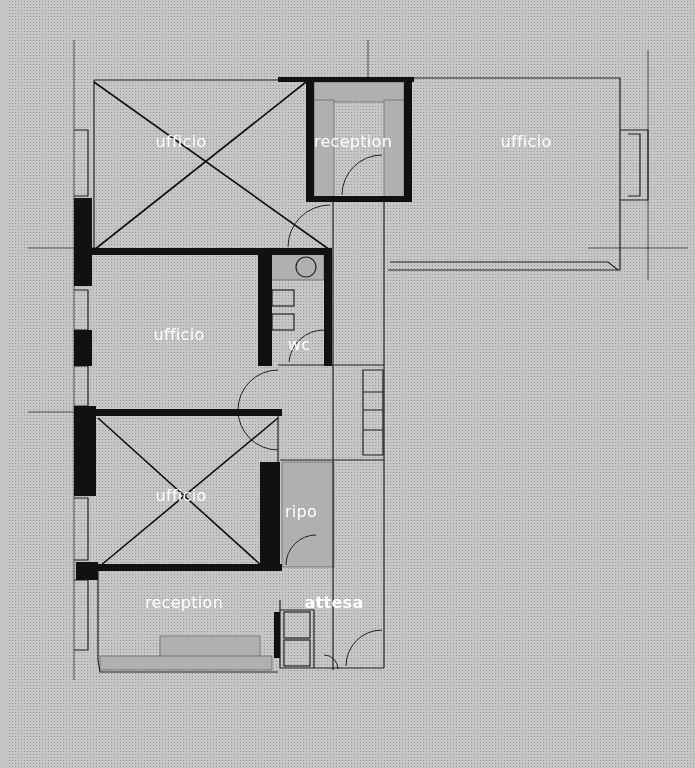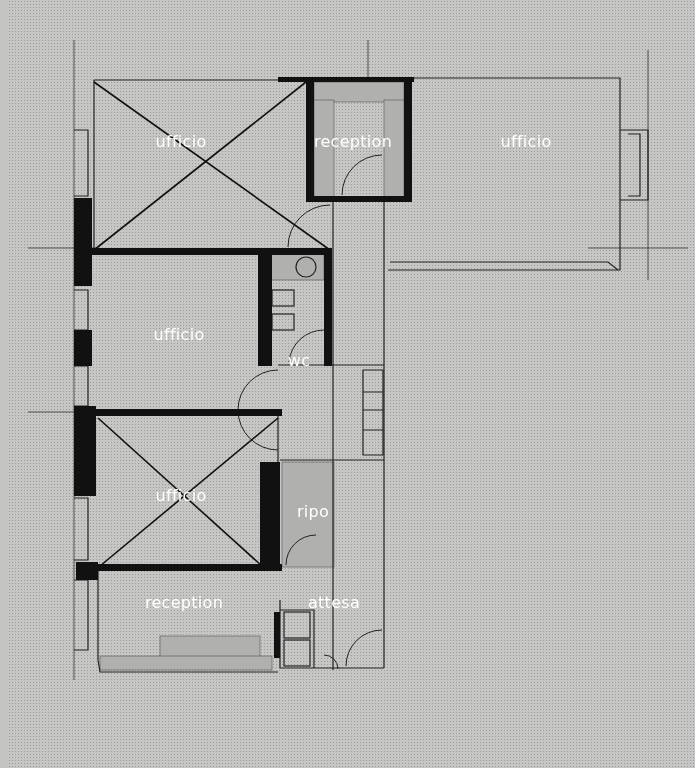--- a/index.html
+++ b/index.html
@@ -100,18 +100,18 @@
       <line x1="298" y1="82" x2="86" y2="250"></line>
       <line x1="90" y1="418" x2="254" y2="566"></line>
       <line x1="270" y1="418" x2="92" y2="566"></line>
     </g>
   </svg>
 
   <div class="label" style="left:173px;top:141px;">ufficio</div>
   <div class="label" style="left:345px;top:141px;">reception</div>
   <div class="label" style="left:518px;top:141px;">ufficio</div>
   <div class="label" style="left:171px;top:334px;">ufficio</div>
-  <div class="label" style="left:291px;top:344px;margin-top:16px;">wc</div>
+  <div class="label" style="left:291px;top:344px;">wc</div>
   <div class="label" style="left:173px;top:495px;">ufficio</div>
-  <div class="label" style="left:293px;top:511px;margin-left:12px;">ripo</div>
+  <div class="label" style="left:293px;top:511px;">ripo</div>
   <div class="label" style="left:176px;top:602px;text-align:center;">reception</div>
-  <div class="label" style="left:326px;top:602px;">attesa</div>
+  <div class="label" style="left:326px;top:602px;font-weight:bold;">attesa</div>
 </div>
 
 </body></html>

